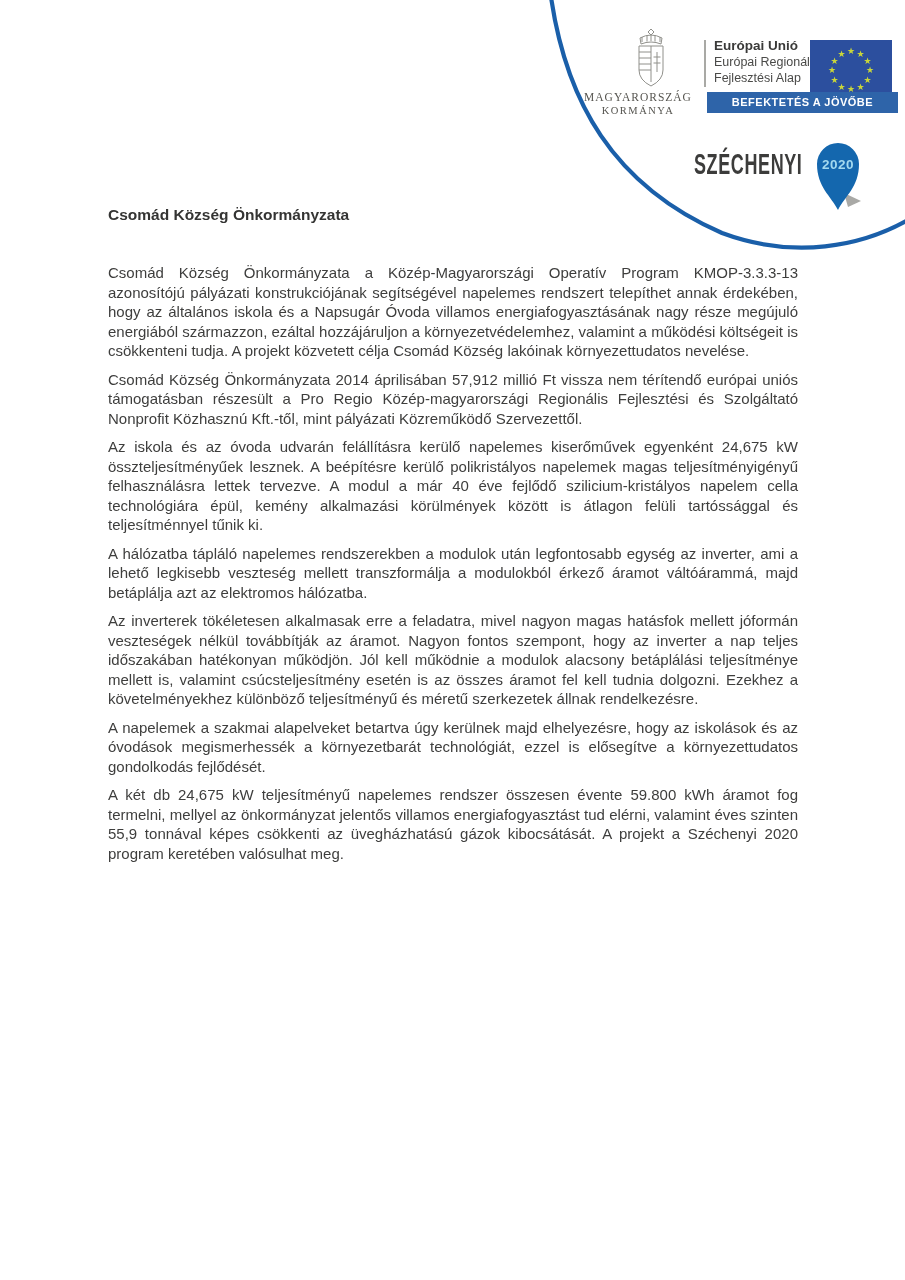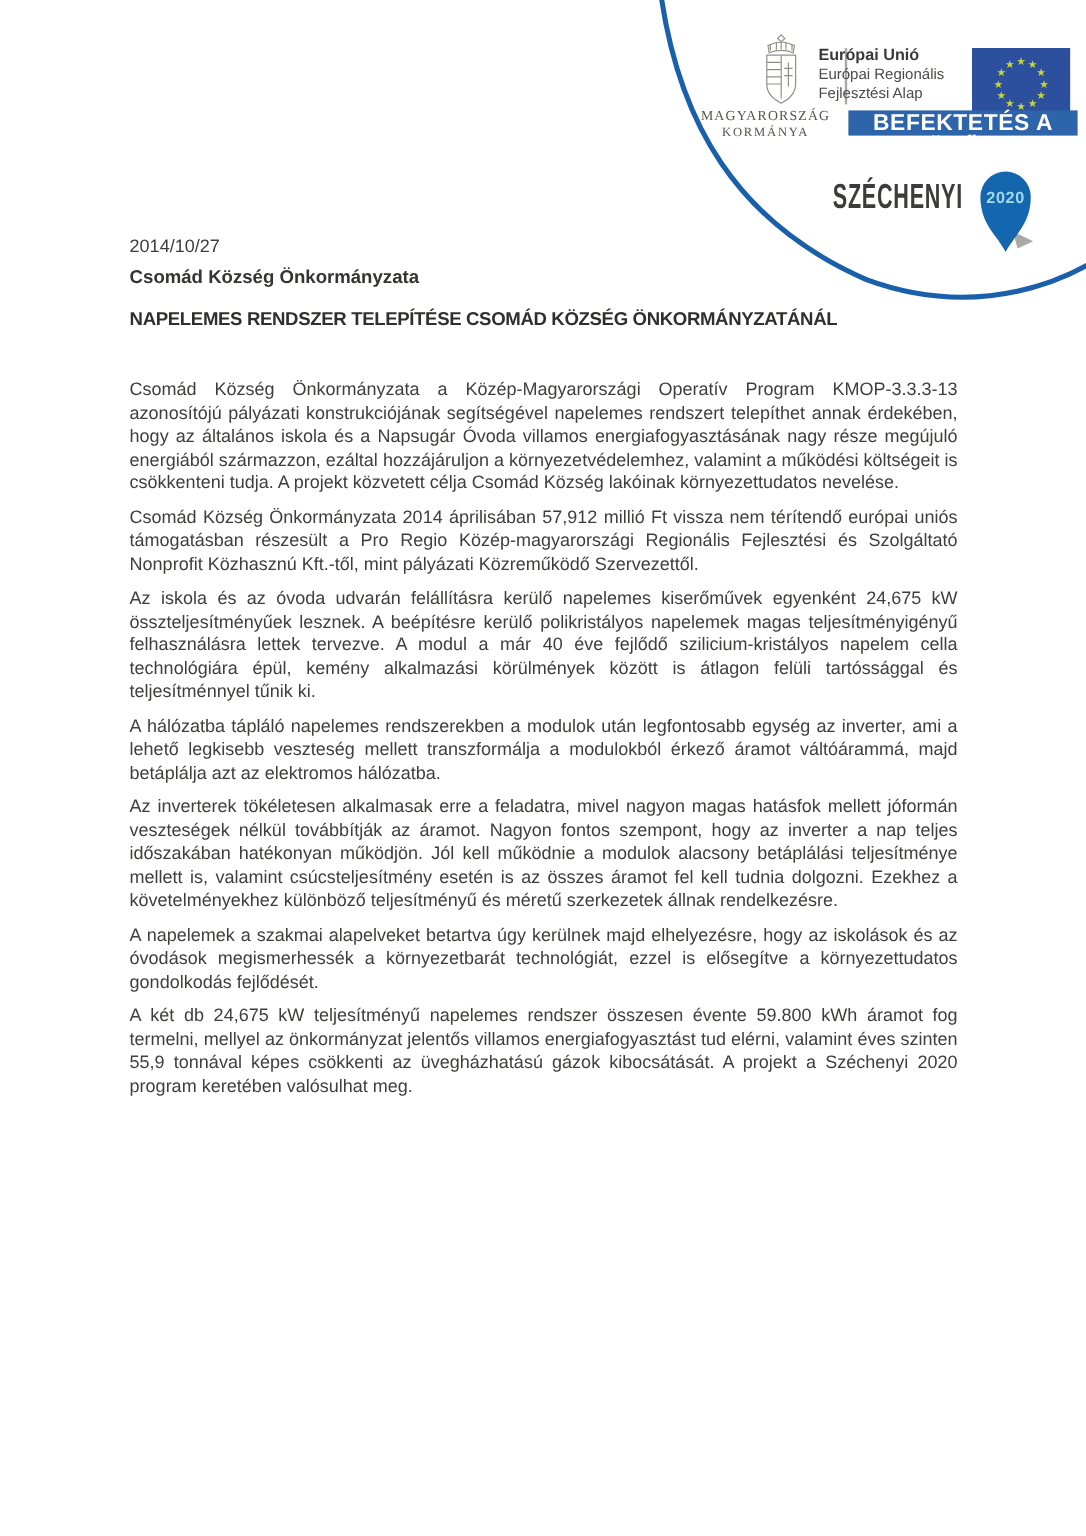--- a/index.html
+++ b/index.html
@@ -11,26 +11,26 @@
 
   
   .coa-svg{position:absolute;left:630px;top:26px;}
   .gov-label{position:absolute;left:574px;top:91px;width:128px;text-align:center;
              font-family:"Liberation Serif",serif;color:#55544f;line-height:13px;}
   .gov-label .l1{font-size:11.5px;letter-spacing:1px;}
   .gov-label .l2{font-size:10.5px;letter-spacing:1.5px;}
 
   
   .eu-divider{position:absolute;left:704px;top:40px;width:2px;height:47px;background:#a9a9a5;}
-  .eu-text{position:absolute;left:682px;top:38px;line-height:16px;}
+  .eu-text{position:absolute;left:714px;top:38px;line-height:16px;}
   .eu-text .t1{font-size:13.5px;font-weight:bold;color:#3a3a39;}
   .eu-text .t2{font-size:12.5px;color:#4a4a48;}
   .eu-flag{position:absolute;left:810px;top:40px;}
   .invest-banner{position:absolute;left:707px;top:92px;width:191px;height:21px;
-                 background:#2e64a9;color:#ffffff;font-weight:bold;font-size:19px;
+                 background:#2e64a9;color:#ffffff;font-weight:bold;font-size:11px;
                  letter-spacing:.5px;text-align:center;line-height:21px;}
 
   
   .szechenyi-word{position:absolute;left:694px;top:148px;font-size:29px;font-weight:bold;
                   color:#3c3c3b;letter-spacing:1px;transform:scaleX(.62);
                   transform-origin:left top;white-space:nowrap;}
   .pin-svg{position:absolute;left:813px;top:137px;}
 
   
   .doc{position:absolute;left:108px;top:197px;width:690px;}
@@ -93,23 +93,21 @@
 <div class="invest-banner">BEFEKTETÉS A JÖVŐBE</div>
 
 <div class="szechenyi-word">SZÉCHENYI</div>
 <svg class="pin-svg" width="52" height="76" viewBox="0 0 52 76">
   <path d="M31 56 L48 64 L35 70 Z" fill="#a9a9a6"></path>
   <path d="M25 73 C18 59 4 50 4 27 A21 21 0 1 1 46 27 C46 50 32 59 25 73 Z" fill="#1467ae"></path>
   <text x="25" y="32" font-size="13.5" font-weight="bold" fill="#a3d9ef" text-anchor="middle" letter-spacing="0.5" font-family="'Liberation Sans',sans-serif">2020</text>
 </svg>
 
 <div class="doc">
-  <div class="date">2014/10/27</div>
   <div class="org">Csomád Község Önkormányzata</div>
-  <div class="subtitle">NAPELEMES RENDSZER TELEPÍTÉSE CSOMÁD KÖZSÉG ÖNKORMÁNYZATÁNÁL</div>
   <div class="paragraphs">
     <p>Csomád Község Önkormányzata a Közép-Magyarországi Operatív Program KMOP-3.3.3-13 azonosítójú pályázati konstrukciójának segítségével napelemes rendszert telepíthet annak érdekében, hogy az általános iskola és a Napsugár Óvoda villamos energiafogyasztásának nagy része megújuló energiából származzon, ezáltal hozzájáruljon a környezetvédelemhez, valamint a működési költségeit is csökkenteni tudja. A projekt közvetett célja Csomád Község lakóinak környezettudatos nevelése.</p>
     <p>Csomád Község Önkormányzata 2014 áprilisában 57,912 millió Ft vissza nem térítendő európai uniós támogatásban részesült a Pro Regio Közép-magyarországi Regionális Fejlesztési és Szolgáltató Nonprofit Közhasznú Kft.-től, mint pályázati Közreműködő Szervezettől.</p>
     <p>Az iskola és az óvoda udvarán felállításra kerülő napelemes kiserőművek egyenként 24,675 kW összteljesítményűek lesznek. A beépítésre kerülő polikristályos napelemek magas teljesítményigényű felhasználásra lettek tervezve. A modul a már 40 éve fejlődő szilicium-kristályos napelem cella technológiára épül, kemény alkalmazási körülmények között is átlagon felüli tartóssággal és teljesítménnyel tűnik ki.</p>
     <p>A hálózatba tápláló napelemes rendszerekben a modulok után legfontosabb egység az inverter, ami a lehető legkisebb veszteség mellett transzformálja a modulokból érkező áramot váltóárammá, majd betáplálja azt az elektromos hálózatba.</p>
     <p>Az inverterek tökéletesen alkalmasak erre a feladatra, mivel nagyon magas hatásfok mellett jóformán veszteségek nélkül továbbítják az áramot. Nagyon fontos szempont, hogy az inverter a nap teljes időszakában hatékonyan működjön. Jól kell működnie a modulok alacsony betáplálási teljesítménye mellett is, valamint csúcsteljesítmény esetén is az összes áramot fel kell tudnia dolgozni. Ezekhez a követelményekhez különböző teljesítményű és méretű szerkezetek állnak rendelkezésre.</p>
     <p>A napelemek a szakmai alapelveket betartva úgy kerülnek majd elhelyezésre, hogy az iskolások és az óvodások megismerhessék a környezetbarát technológiát, ezzel is elősegítve a környezettudatos gondolkodás fejlődését.</p>
     <p>A két db 24,675 kW teljesítményű napelemes rendszer összesen évente 59.800 kWh áramot fog termelni, mellyel az önkormányzat jelentős villamos energiafogyasztást tud elérni, valamint éves szinten 55,9 tonnával képes csökkenti az üvegházhatású gázok kibocsátását. A projekt a Széchenyi 2020 program keretében valósulhat meg.</p>
   </div>
 </div>

